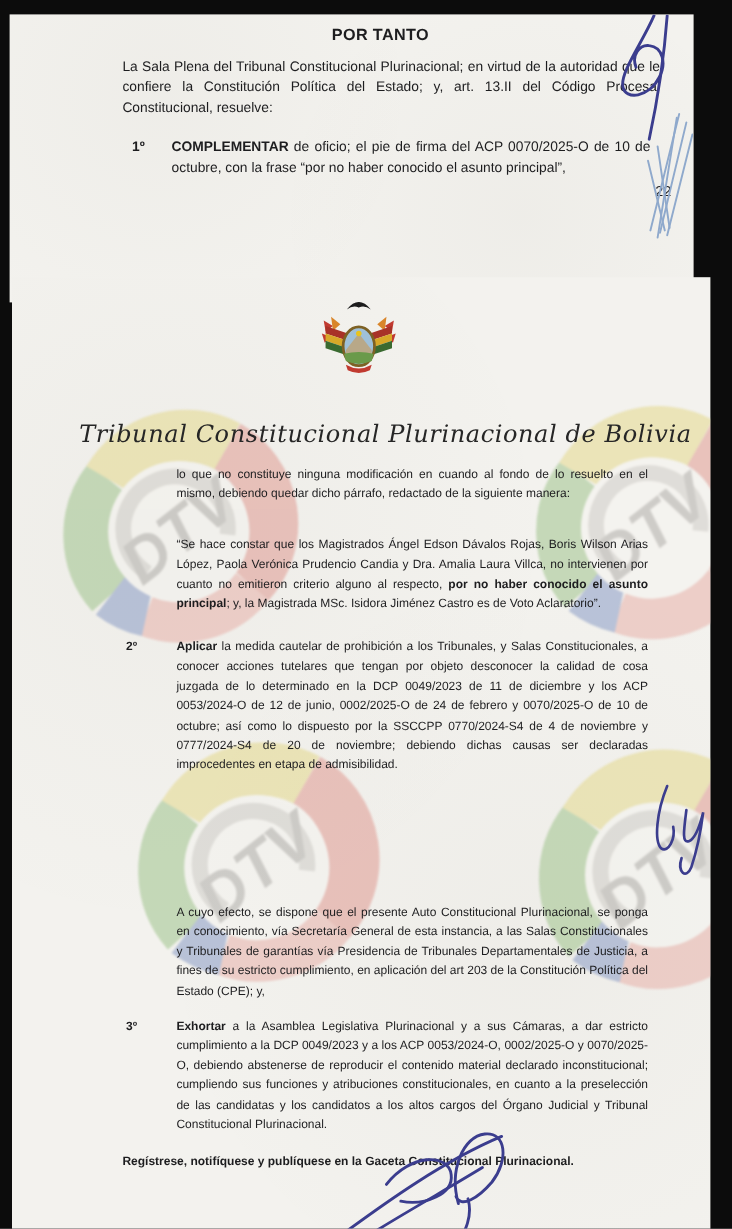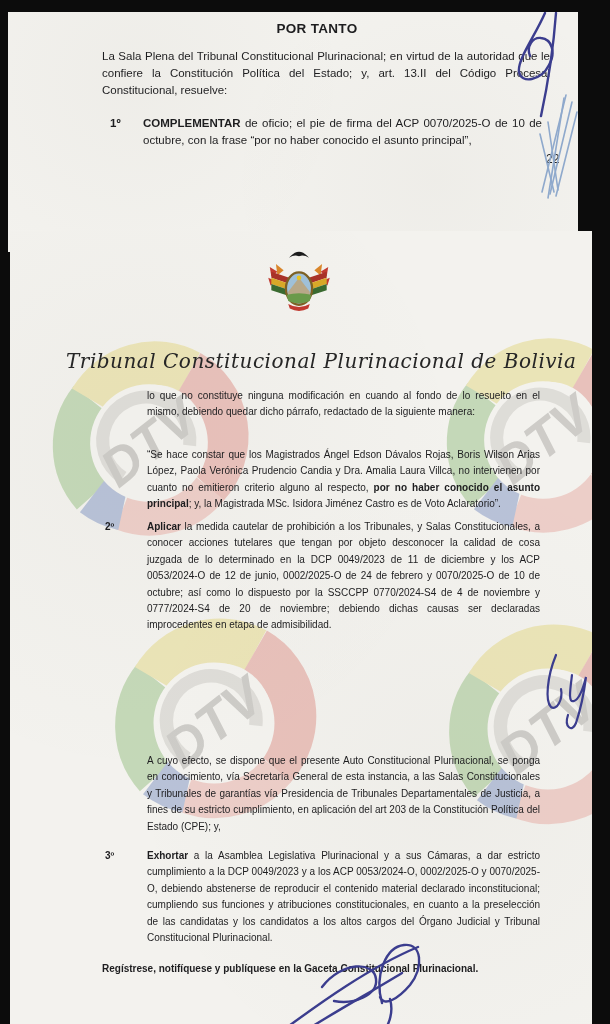--- a/index.html
+++ b/index.html
@@ -184,21 +184,21 @@
   </svg>
 
   <div class="letterhead">Tribunal Constitucional Plurinacional de Bolivia</div>
 
   <div class="blk" style="left:137px;top:157px;width:393px;">lo que no constituye ninguna modificación en cuando al fondo de lo resuelto en el mismo, debiendo quedar dicho párrafo, redactado de la siguiente manera:</div>
 
   <div class="blk" style="left:137px;top:216px;width:393px;">
     <span>“Se hace constar que los Magistrados Ángel Edson Dávalos Rojas, Boris Wilson Arias López, Paola Verónica Prudencio Candia y Dra. Amalia Laura Villca, no intervienen por cuanto no emitieron criterio alguno al respecto, </span><b>por no haber conocido el asunto principal</b><span>; y, la Magistrada MSc. Isidora Jiménez Castro es de Voto Aclaratorio”.</span>
   </div>
 
-  <div class="blk item" style="left:95px;top:288px;width:435px;">
+  <div class="blk item" style="left:95px;top:301px;width:435px;">
     <span class="num">2º</span>
     <p class="ibody" style="margin:0;"><b>Aplicar</b><span> la medida cautelar de prohibición a los Tribunales, y Salas Constitucionales, a conocer acciones tutelares que tengan por objeto desconocer la calidad de cosa juzgada de lo determinado en la DCP 0049/2023 de 11 de diciembre y los ACP 0053/2024-O de 12 de junio, 0002/2025-O de 24 de febrero y 0070/2025-O de 10 de octubre; así como lo dispuesto por la SSCCPP 0770/2024-S4 de 4 de noviembre y 0777/2024-S4 de 20 de noviembre; debiendo dichas causas ser declaradas improcedentes en etapa de admisibilidad.</span></p>
   </div>
 
 
   <div class="blk" style="left:137px;top:522px;width:393px;">A cuyo efecto, se dispone que el presente Auto Constitucional Plurinacional, se ponga en conocimiento, vía Secretaría General de esta instancia, a las Salas Constitucionales y Tribunales de garantías vía Presidencia de Tribunales Departamentales de Justicia, a fines de su estricto cumplimiento, en aplicación del art 203 de la Constitución Política del Estado (CPE); y,</div>
 
   <div class="blk item" style="left:95px;top:617px;width:435px;justify-content:center;">
     <span class="num">3º</span>
     <p class="ibody" style="margin:0;"><b>Exhortar</b><span> a la Asamblea Legislativa Plurinacional y a sus Cámaras, a dar estricto cumplimiento a la DCP 0049/2023 y a los ACP 0053/2024-O, 0002/2025-O y 0070/2025-O, debiendo abstenerse de reproducir el contenido material declarado inconstitucional; cumpliendo sus funciones y atribuciones constitucionales, en cuanto a la preselección de las candidatas y los candidatos a los altos cargos del Órgano Judicial y Tribunal Constitucional Plurinacional.</span></p>

